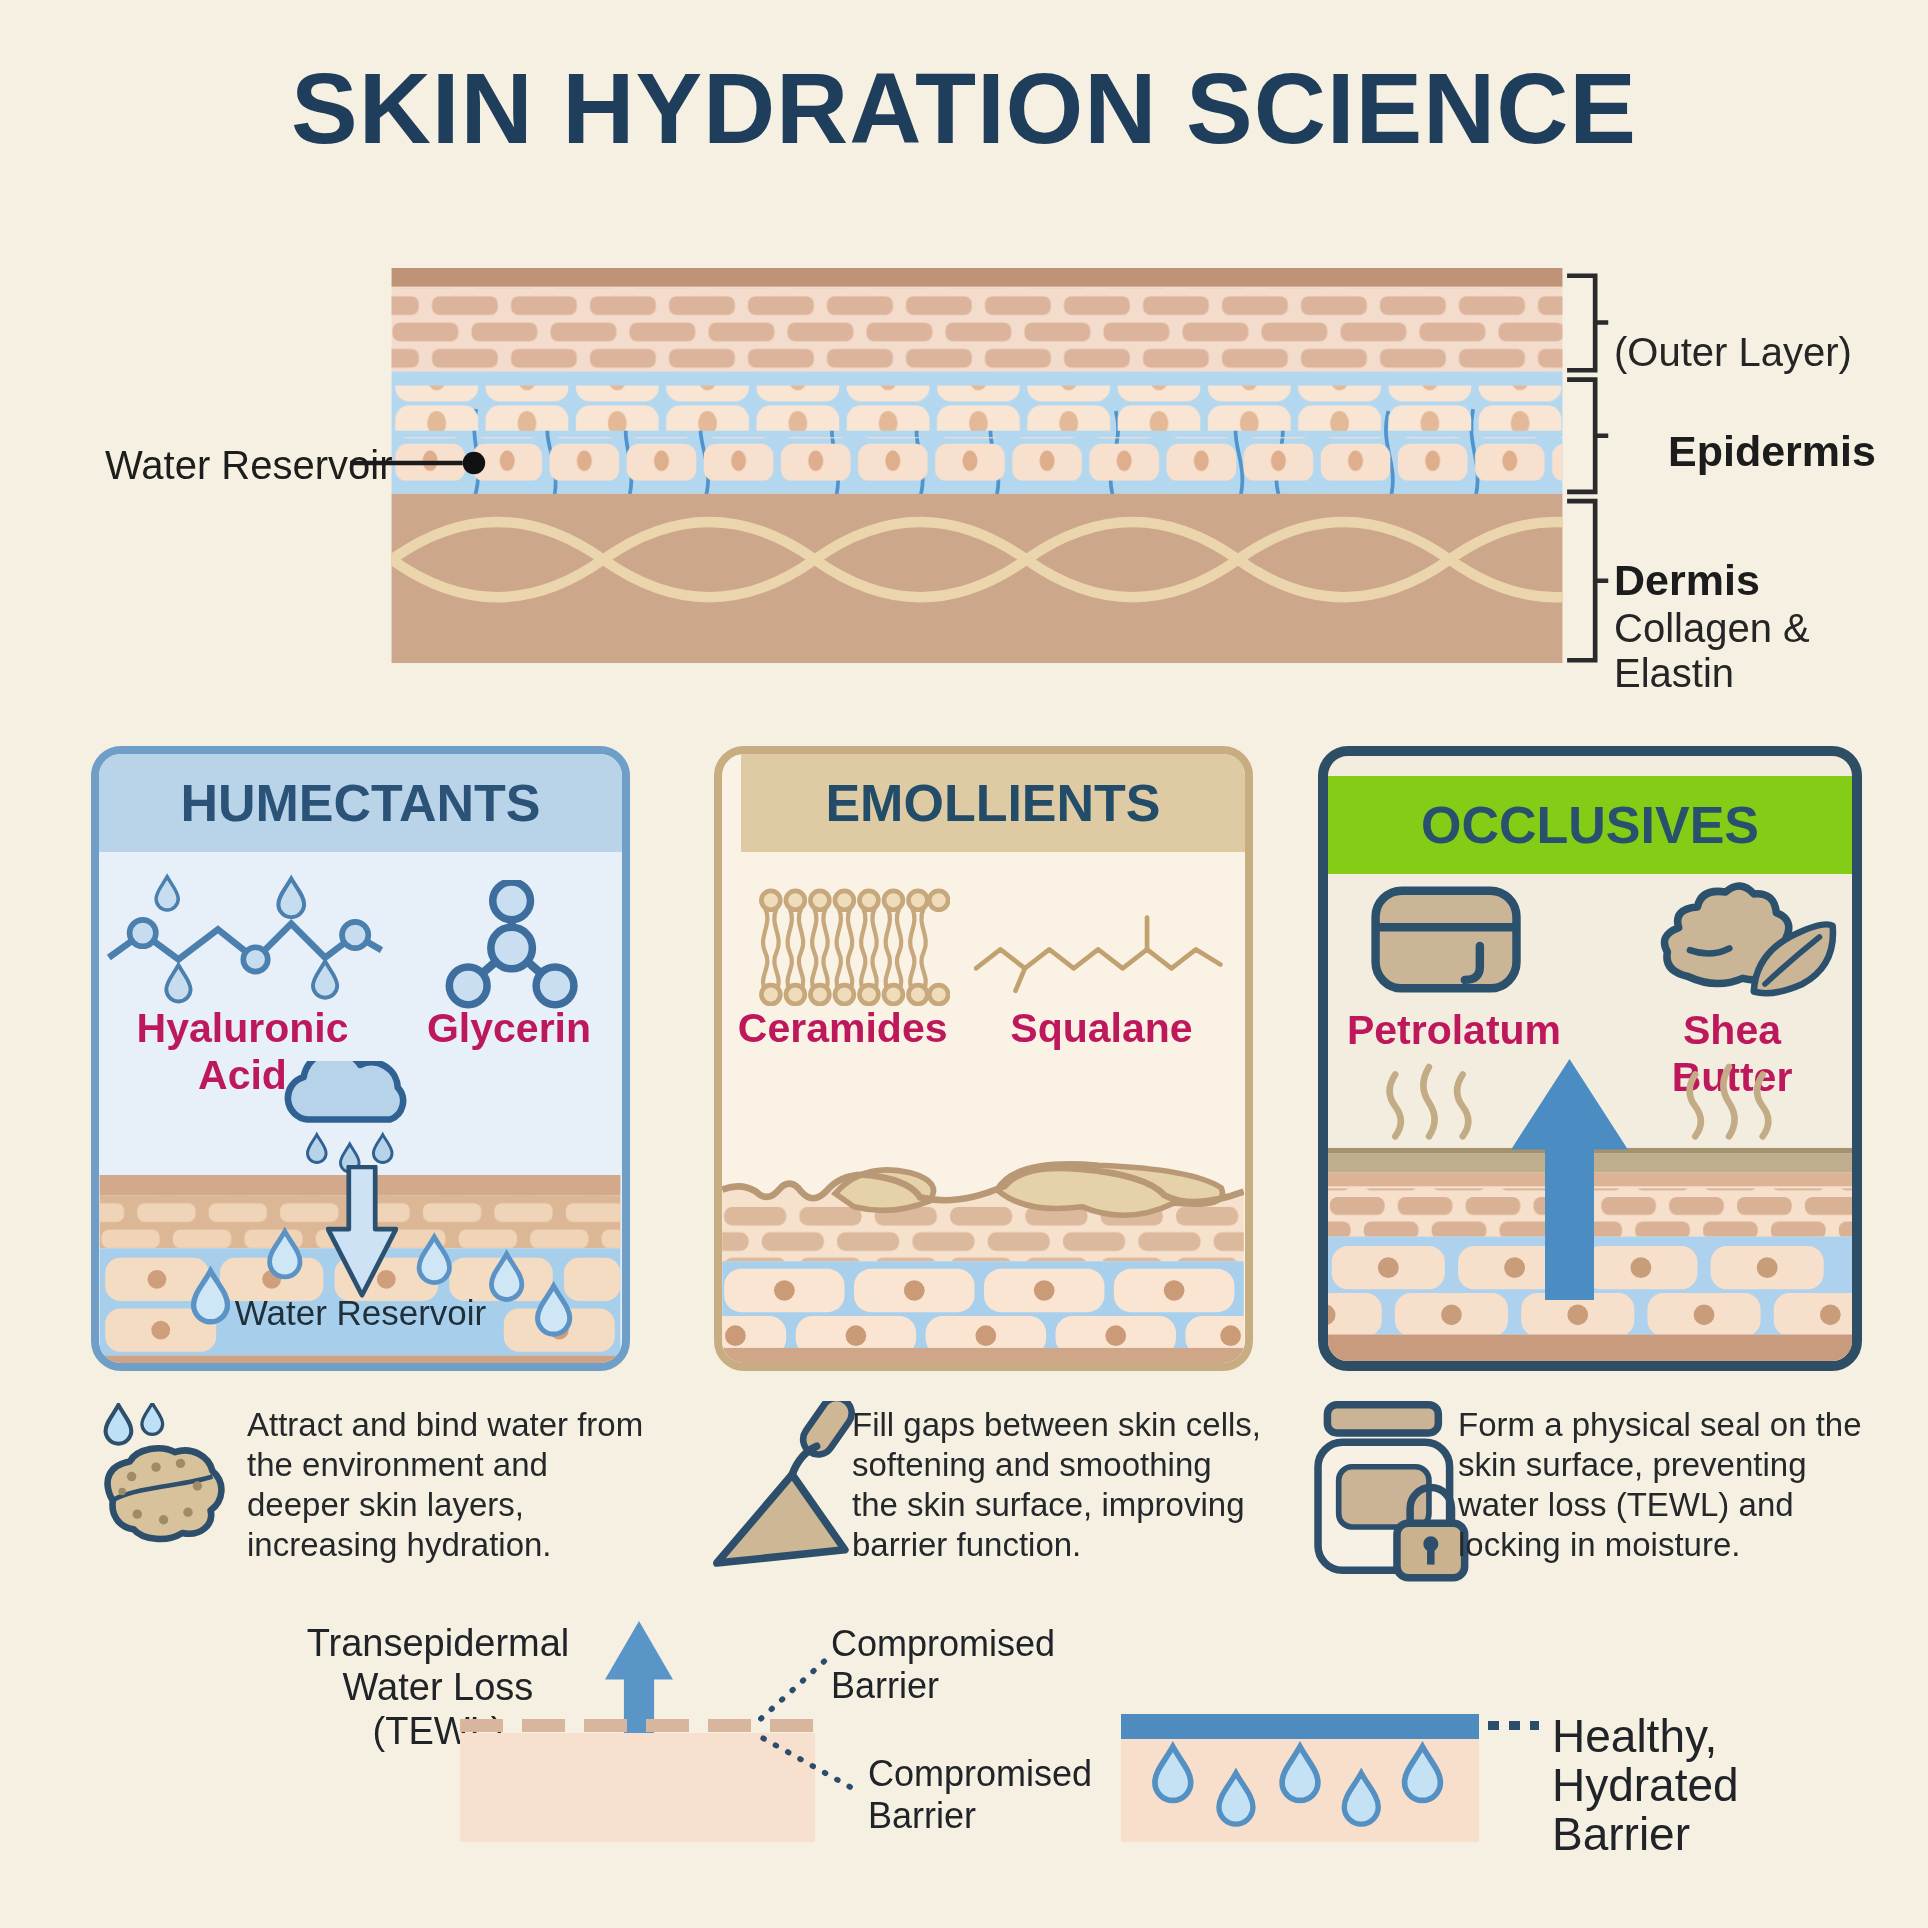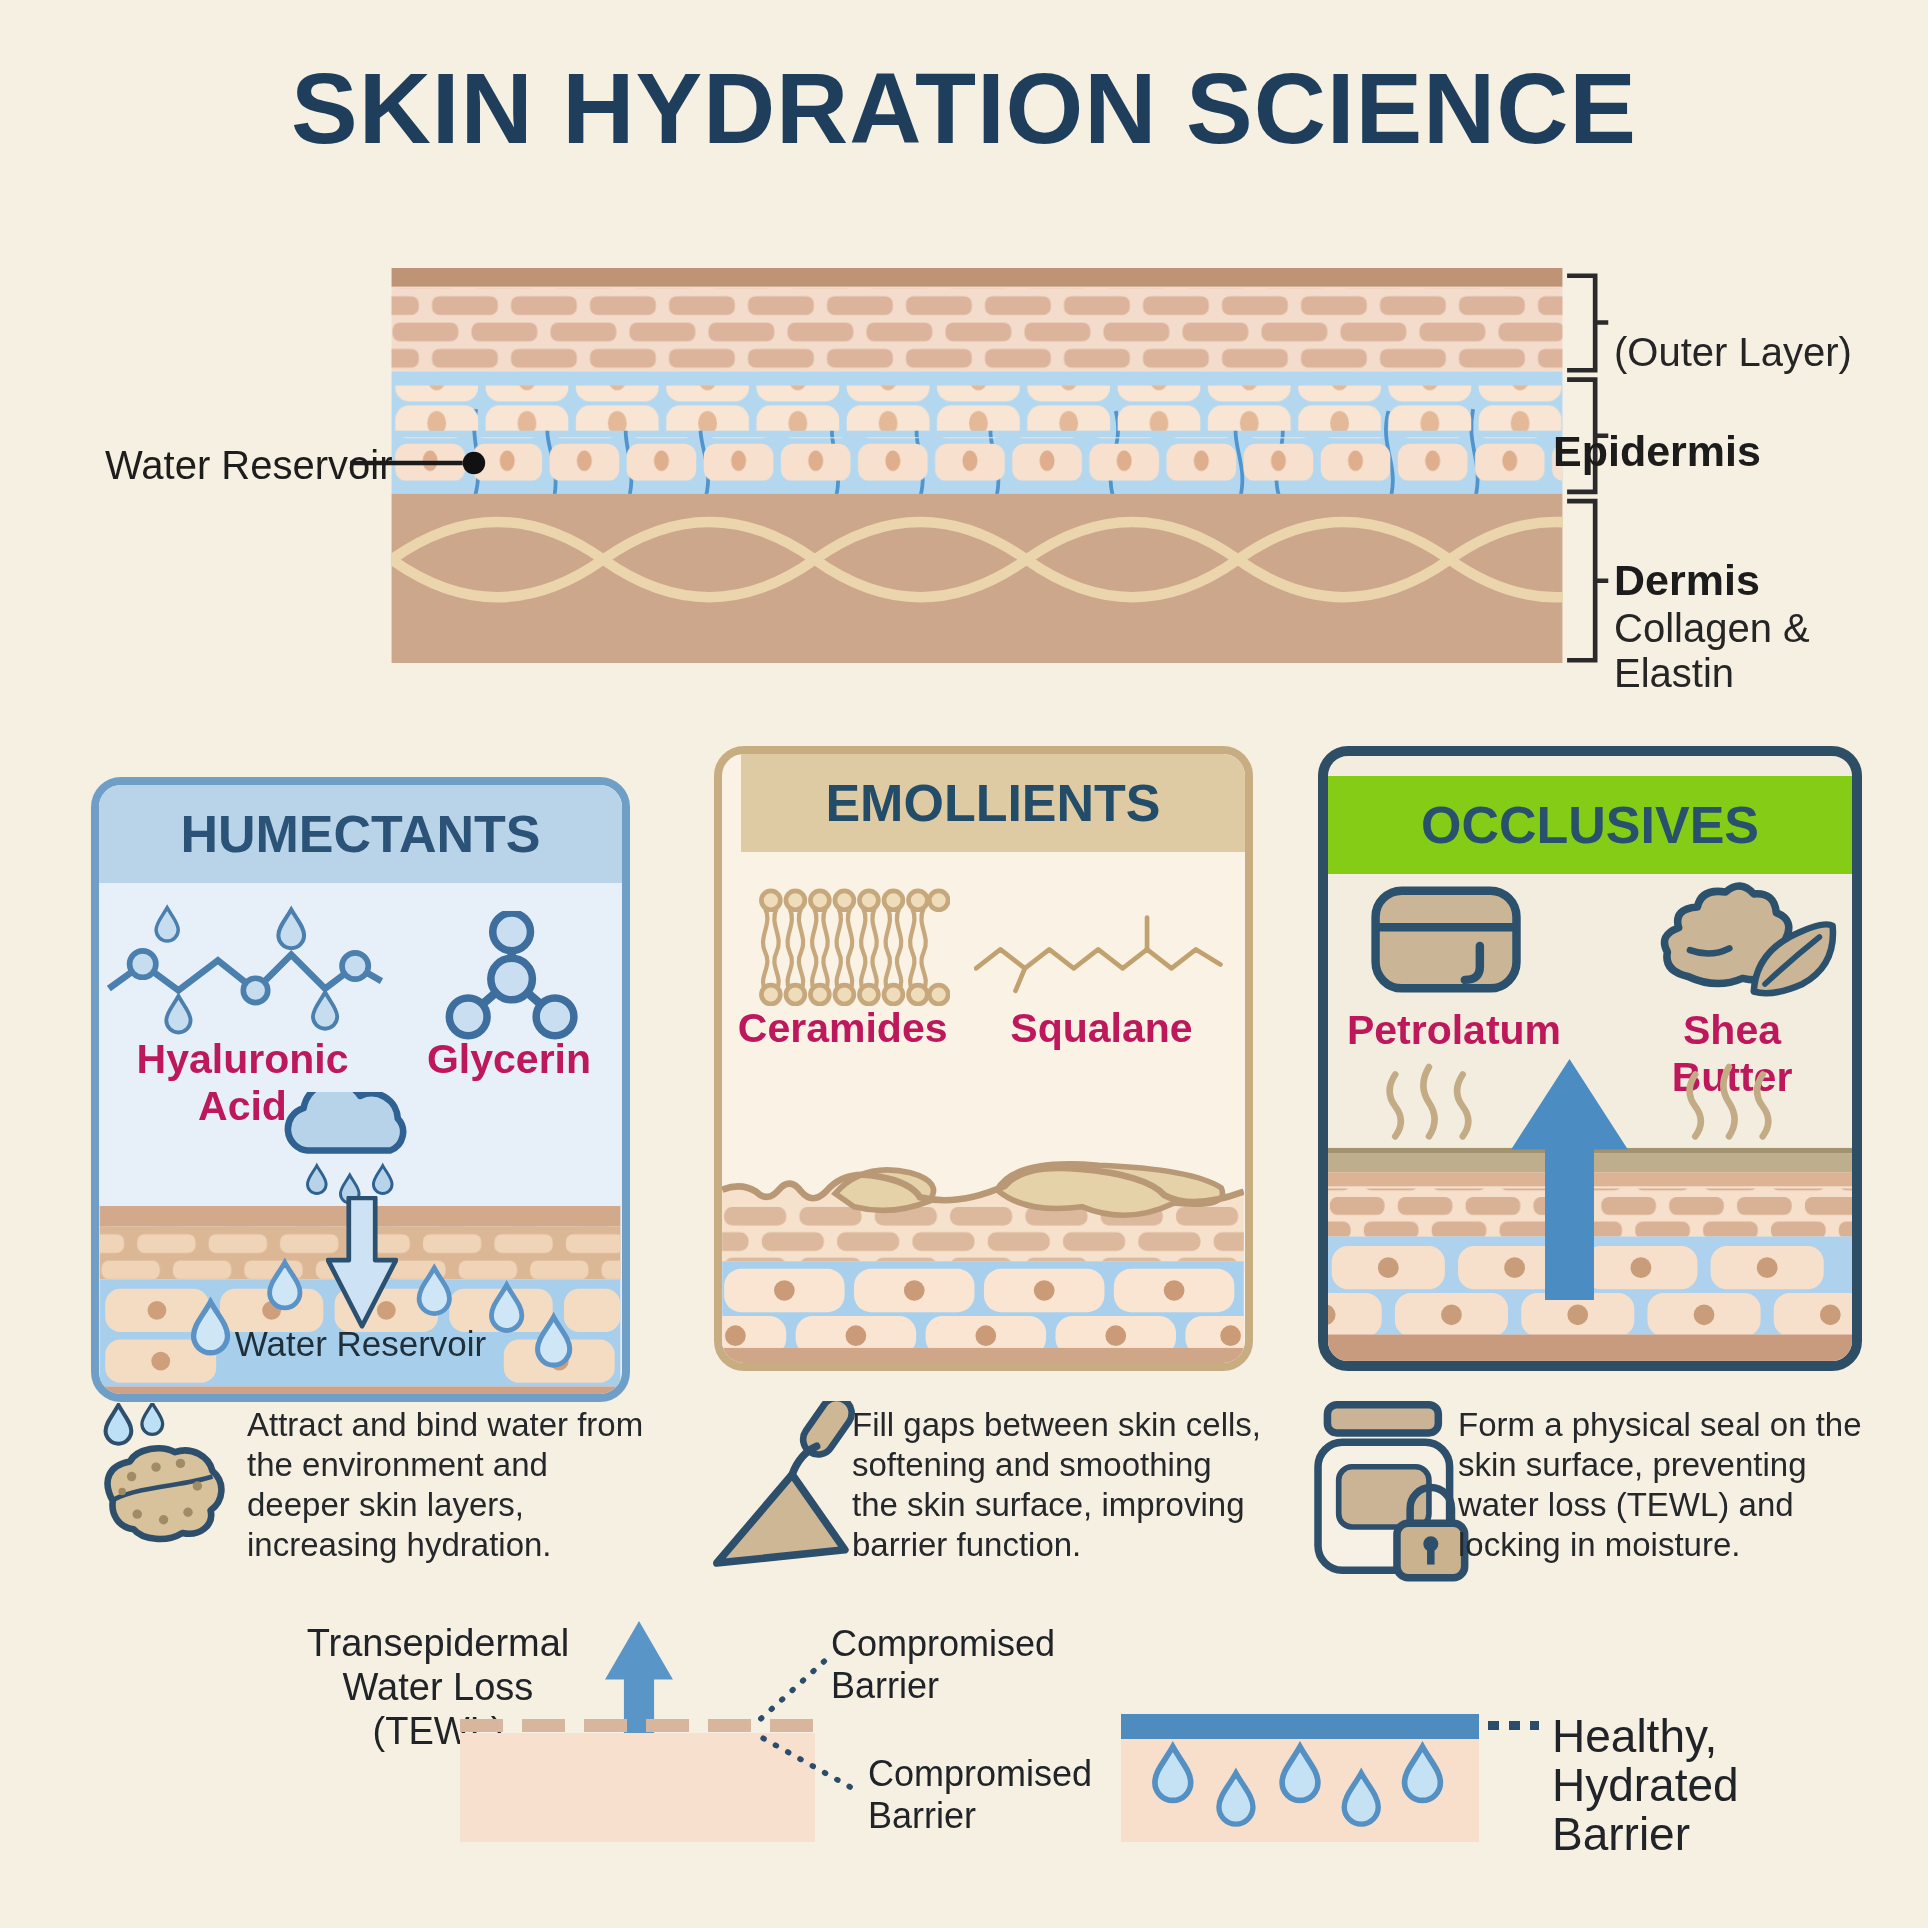--- a/index.html
+++ b/index.html
@@ -11,21 +11,21 @@
   .page-title{
     top:51px;left:0;width:1928px;text-align:center;
     font-size:100px;font-weight:700;letter-spacing:0.9px;color:#1e3e5c;
   }
   
   .layer-name{font-size:43px;font-weight:700;color:#1c1c1c;line-height:47px;}
   .layer-sub{font-size:40px;font-weight:400;color:#252525;line-height:45px;}
   .pointer-label{font-size:40px;color:#1d1d1d;}
   
   .card{position:absolute;top:746px;height:625px;border-radius:30px;box-sizing:border-box;overflow:hidden;}
-  .card.hum{left:91px;width:539px;border:8.5px solid #6f9fc7;background:#e7f0f9;margin-top:31px;}
+  .card.hum{left:91px;width:539px;border:8.5px solid #6f9fc7;background:#e7f0f9;}
   .card.emo{left:714px;width:539px;border:8.5px solid #c8ad83;background:#faf3e5;padding-left:19px;}
   .card.occ{left:1318px;width:544px;border:10.4px solid #2e4e66;background:#f3ede0;}
   .card-header{height:98px;line-height:98px;text-align:center;font-size:52px;font-weight:700;}
   .hum .card-header{background:#b9d4e9;color:#2b5377;}
   .emo .card-header{background:#decaa3;color:#234c68;}
   .occ .card-header{background:#84cc16;color:#29516e;margin-top:20px;}
   .card-body{position:absolute;top:98px;left:0;right:0;bottom:0;}
   .ing-label{font-size:41px;font-weight:700;color:#be185d;text-align:center;}
   .caption{left:0;width:100%;text-align:center;font-size:35px;color:#20303a;}
   
@@ -108,21 +108,21 @@
   </svg>
 
   <svg class="abs" style="left:1554px;top:268px" width="58" height="400" viewBox="0 0 62 425">
     <g stroke="#2a2a2a" stroke-width="5" fill="none">
       <path d="M14,7 H44 V108 H14 M44,57 H58"></path>
       <path d="M14,118 H44 V238 H14 M44,178 H58"></path>
       <path d="M14,248 H44 V418 H14 M44,333 H58"></path>
     </g>
   </svg>
   <div class="abs layer-sub" style="left:1614px;top:330px">(Outer Layer)</div>
-  <div class="abs layer-name" style="left:1553px;top:428px">Epidermis</div>
+  <div class="abs layer-name" style="left:1668px;top:428px">Epidermis</div>
   <div class="abs layer-name" style="left:1614px;top:557px">Dermis</div>
   <div class="abs layer-sub" style="left:1614px;top:606px">Collagen &amp; Elastin</div>
 
   <div class="abs pointer-label" style="left:105px;top:443px">Water Reservoir</div>
   <svg class="abs" style="left:350px;top:448px" width="141" height="30" viewBox="0 0 150 32">
     <line x1="0" y1="16" x2="120" y2="16" stroke="#1b1b1b" stroke-width="5"></line>
     <circle cx="132" cy="16" r="12" fill="#111"></circle>
   </svg>
 
   <div class="card hum">

